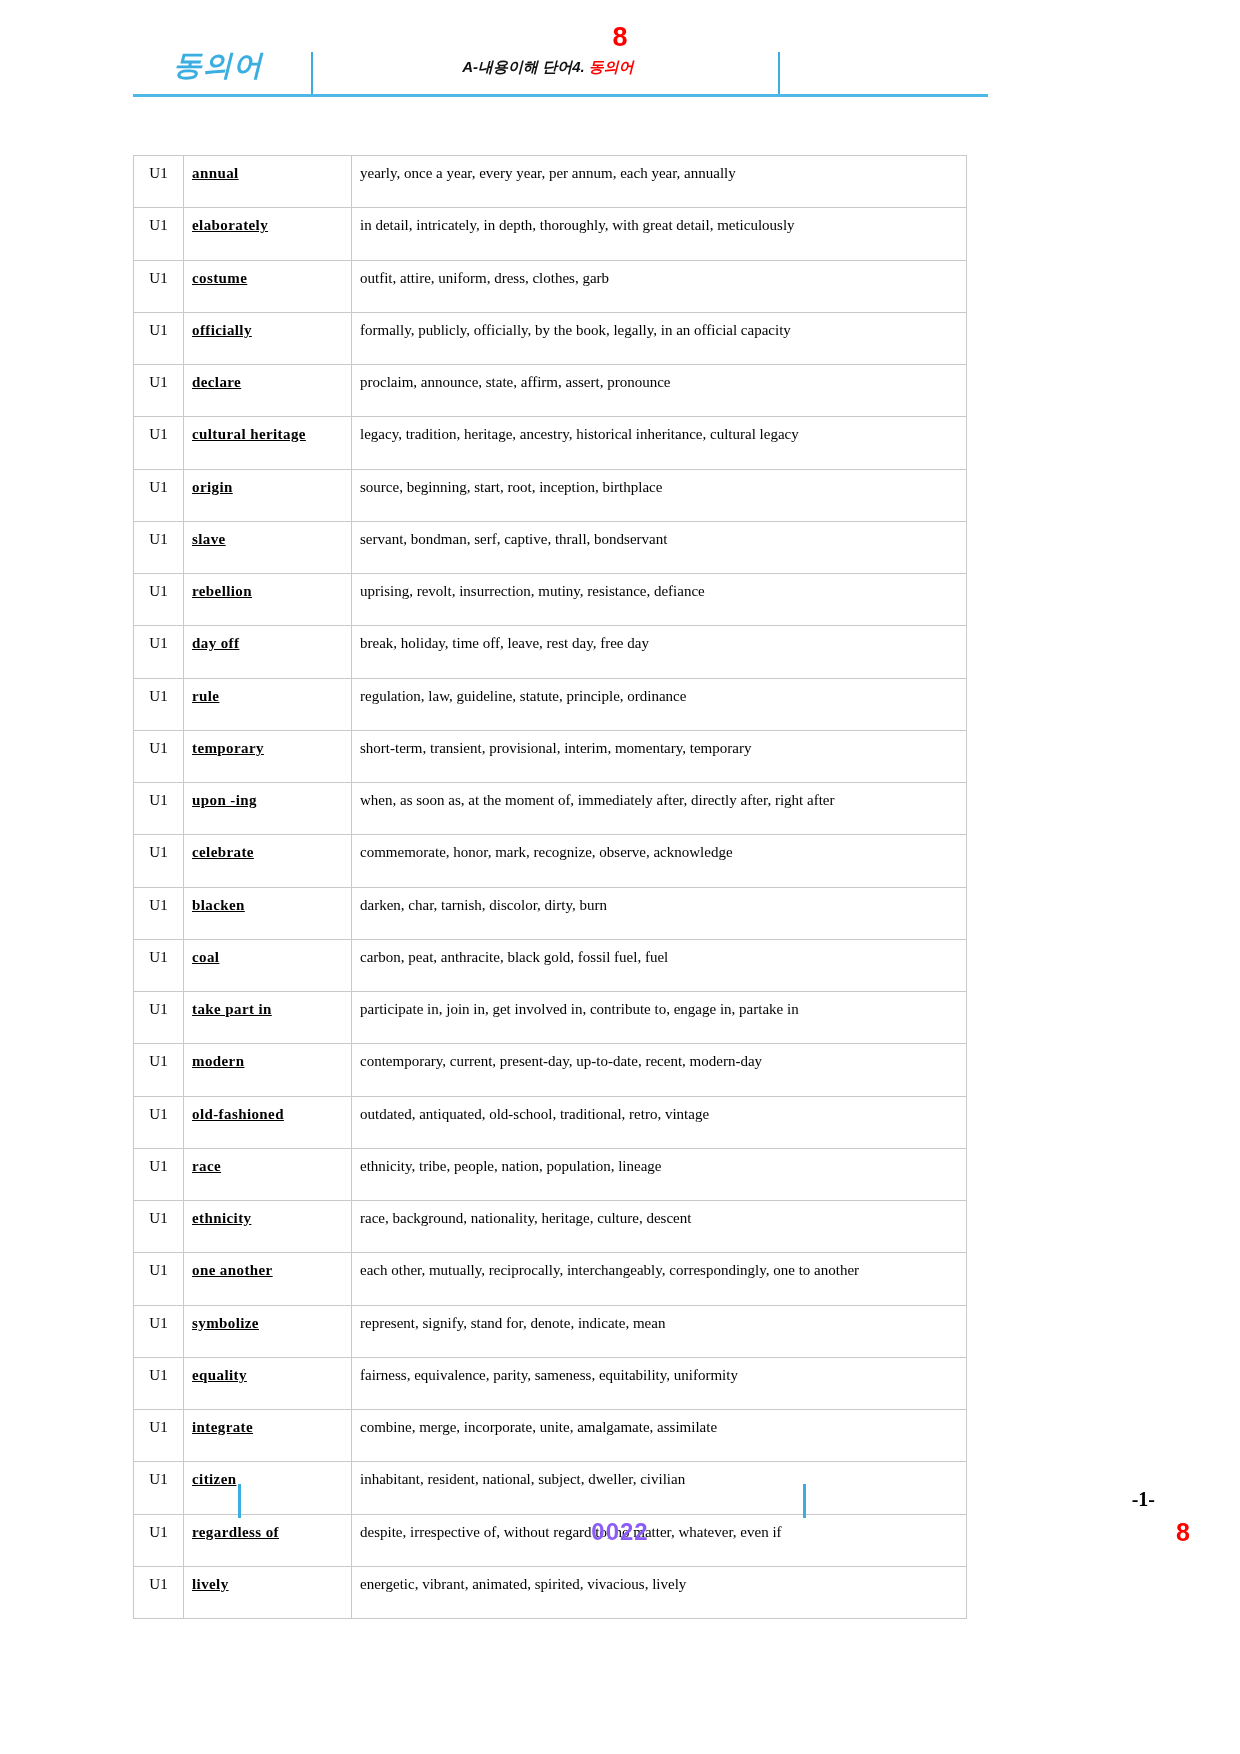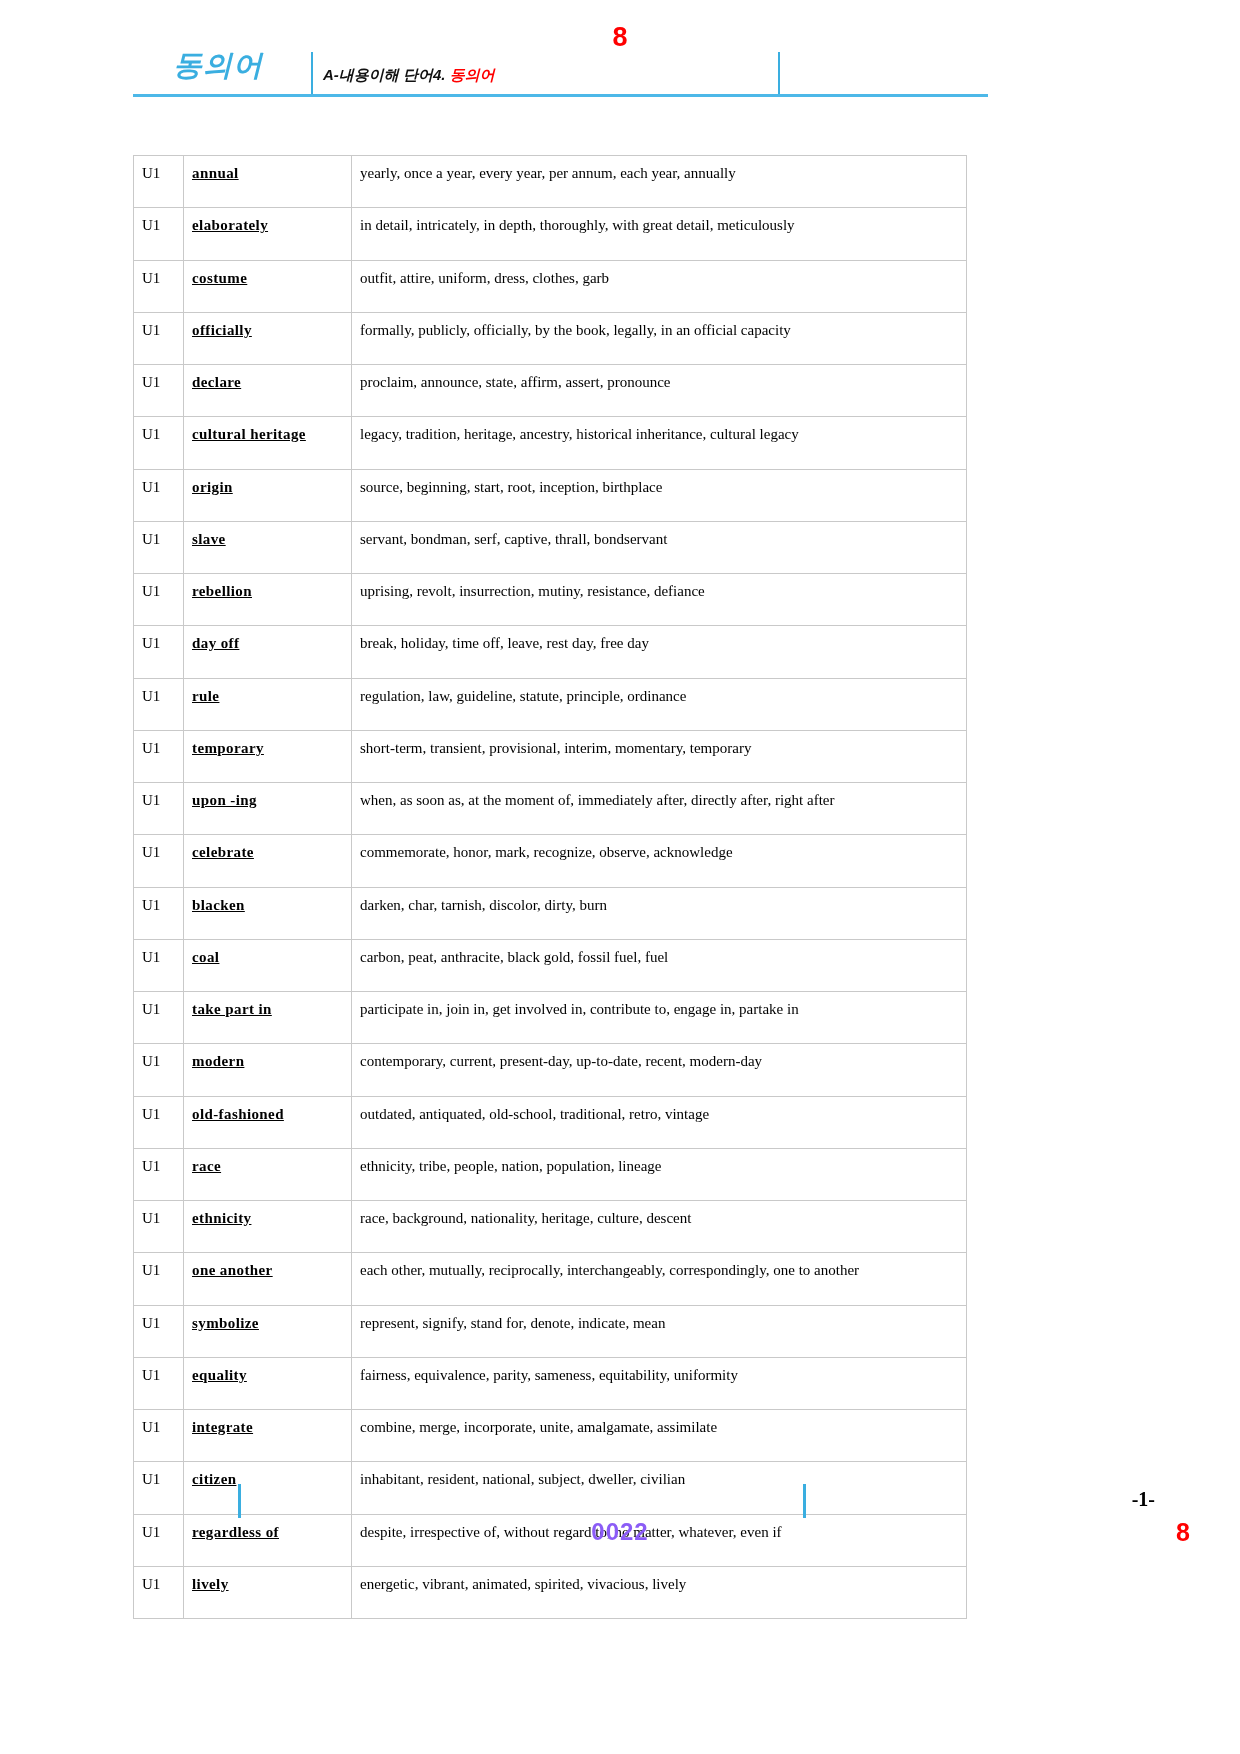--- a/index.html
+++ b/index.html
@@ -23,41 +23,41 @@
   .hdr-title {
     position:absolute; left:0; top:-4px; width:170px; text-align:center;
     color:#3aaee0; font-weight:bold; font-size:29px;
     font-family:"Liberation Sans", sans-serif;
     letter-spacing:1px;
   }
   .hdr-vline { position:absolute; width:2px; background:#3aaee0; top:2px; height:42px; }
   .hdr-vline.v1 { left:178px; }
   .hdr-vline.v2 { left:645px; }
   .hdr-center {
-    position:absolute; left:190px; top:16px; width:450px; text-align:left;
+    position:absolute; left:190px; top:8px; width:450px; text-align:center;
     font-family:"Liberation Sans", sans-serif;
     font-size:15px; font-weight:bold; color:#111;
   }
   .hdr-center .red { color:#ff0000; }
   .hdr-rule {
     position:absolute; top:44px; left:0; width:855px; height:3px; background:#4db8e8;
   }
 
   
   .tbl-wrap { position:absolute; top:155px; left:133px; width:833px; }
   table.vocab { border-collapse:collapse; width:833px; table-layout:fixed; }
   table.vocab td {
     border:1px solid #c9c9c9;
     vertical-align:top;
     padding:6px 8px 22px 8px;
     font-size:15px;
     line-height:1.55;
     color:#000;
   }
-  td.c-unit { width:50px; text-align:left; font-size:14.5px; padding-left:2px; padding-right:2px; }
+  td.c-unit { width:50px; text-align:center; font-size:14.5px; padding-left:2px; padding-right:2px; }
   td.c-word { width:168px; font-weight:bold; letter-spacing:0.4px;text-decoration:underline; }
   td.c-syn  { width:615px; text-align:justify; text-justify:inter-word; padding-right:12px; }
 
   
   .ftr-tick { position:absolute; width:3px; height:34px; background:#3aaee0; }
   .ftr-tick.t1 { left:238px; top:1484px; }
   .ftr-tick.t2 { left:803px; top:1484px; }
   .ftr-code {
     position:absolute; left:0; top:1518px; width:1240px; text-align:center;
     color:#8b5cf6; font-weight:bold; font-size:24px;

